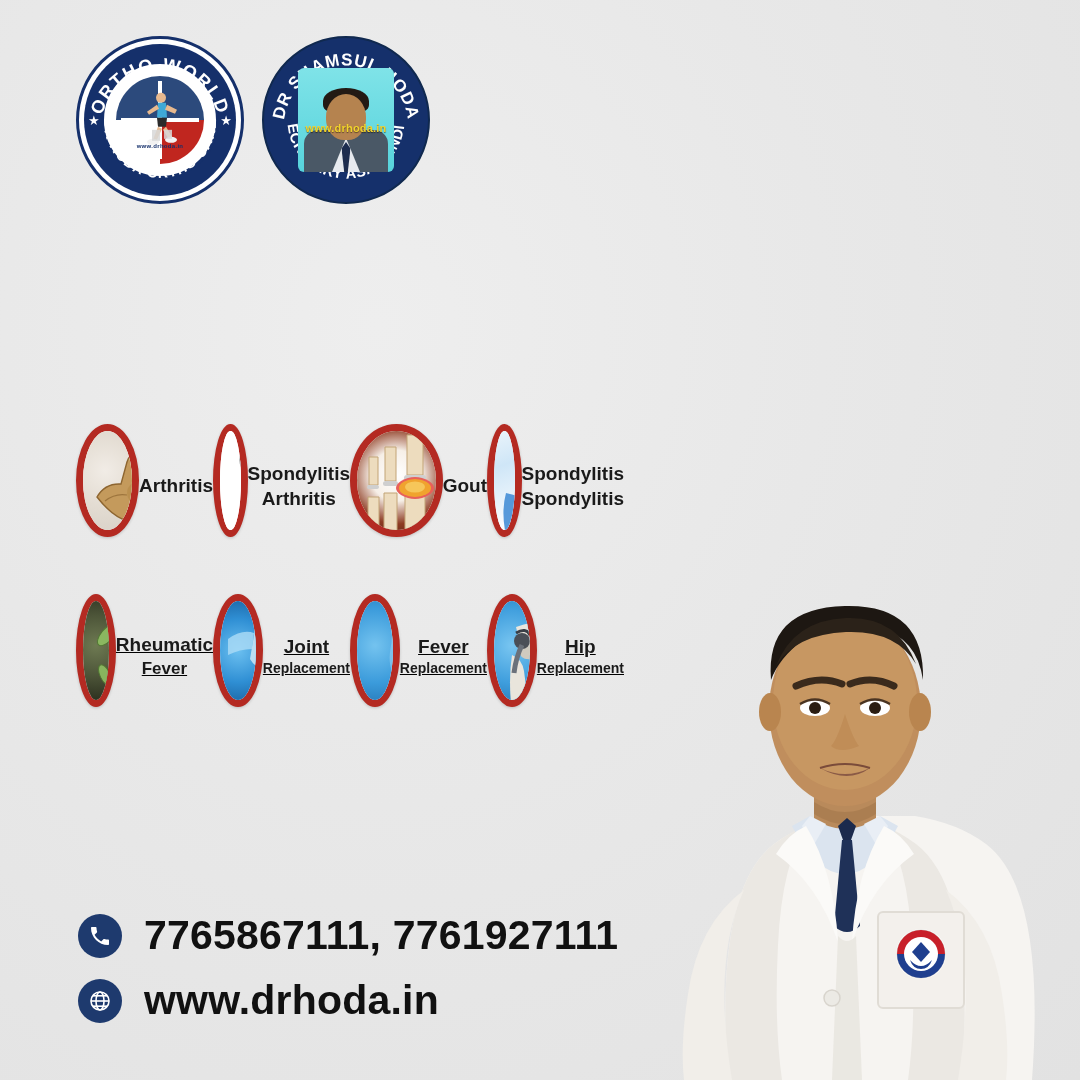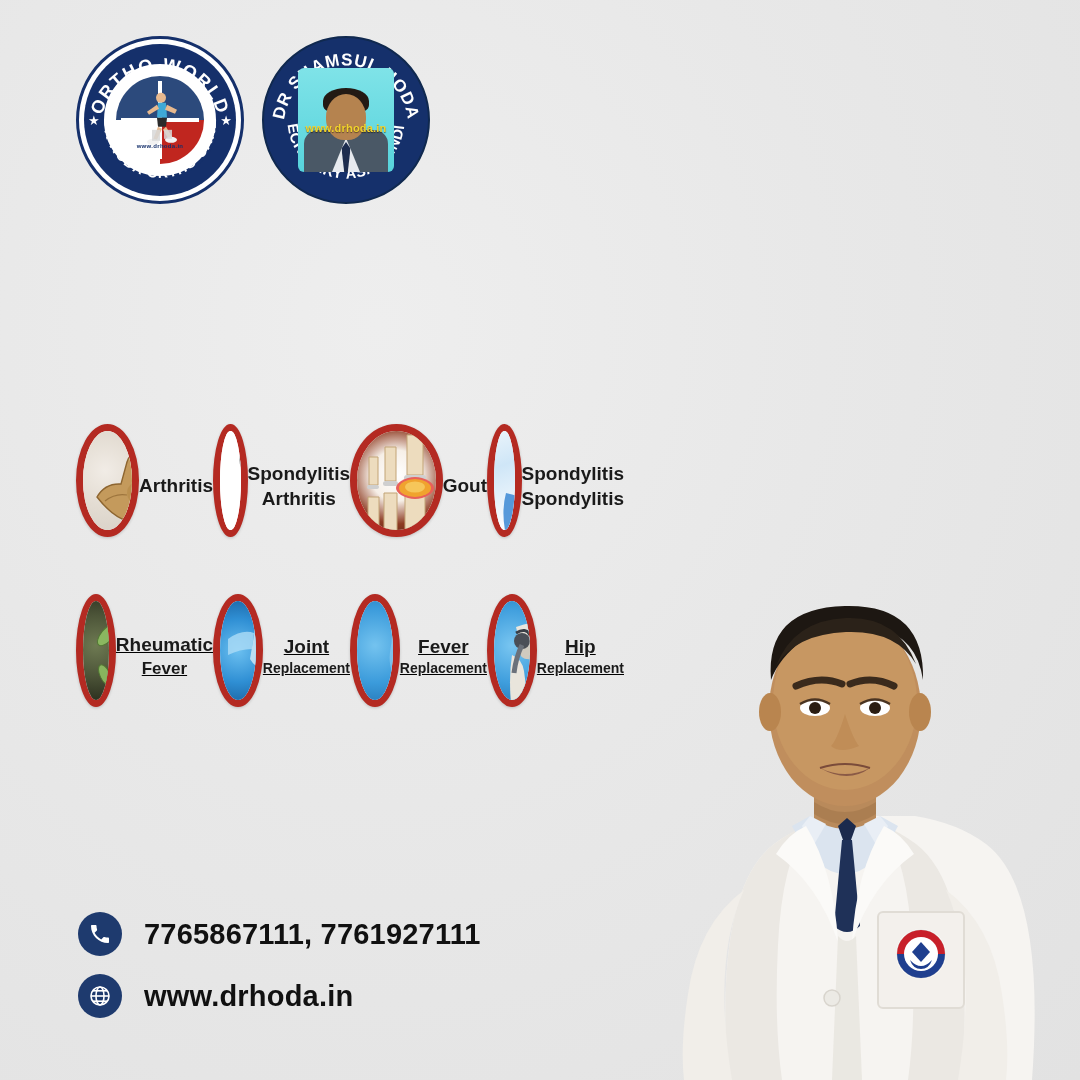--- a/index.html
+++ b/index.html
@@ -79,21 +79,21 @@
   .art-fever { background:radial-gradient(circle at 50% 45%, #6e7a52 0%, #4c5438 55%, #2b2f1e 100%); }
   .art-joint { background:radial-gradient(circle at 50% 50%, #6cc0f0 0%, #2f8fd4 60%, #1d69a8 100%); }
   .art-knee  { background:radial-gradient(circle at 50% 45%, #74c3ef 0%, #3b9bdb 65%, #2a7fbe 100%); }
   .art-hip   { background:radial-gradient(circle at 50% 45%, #79c6f1 0%, #3f9edd 65%, #2b82c0 100%); }
 
   
   .contact { position:absolute; left:78px; top:912px; }
   .crow { display:flex; align-items:center; gap:22px; margin-bottom:18px; }
   .cicon { width:44px; height:44px; border-radius:50%; background:#1e3a6e;
            display:flex; align-items:center; justify-content:center; flex:0 0 44px; }
-  .ctext { font-size:29px; font-weight:bold; color:#111; letter-spacing:.2px; }
+  .ctext { font-size:41px; font-weight:bold; color:#111; letter-spacing:.2px; }
 
   
   .doctor { position:absolute; right:0; bottom:0; width:470px; height:560px; }
 </style>
 </head>
 <body>
 
 <div class="poster">
 
   <div class="logo-row">

